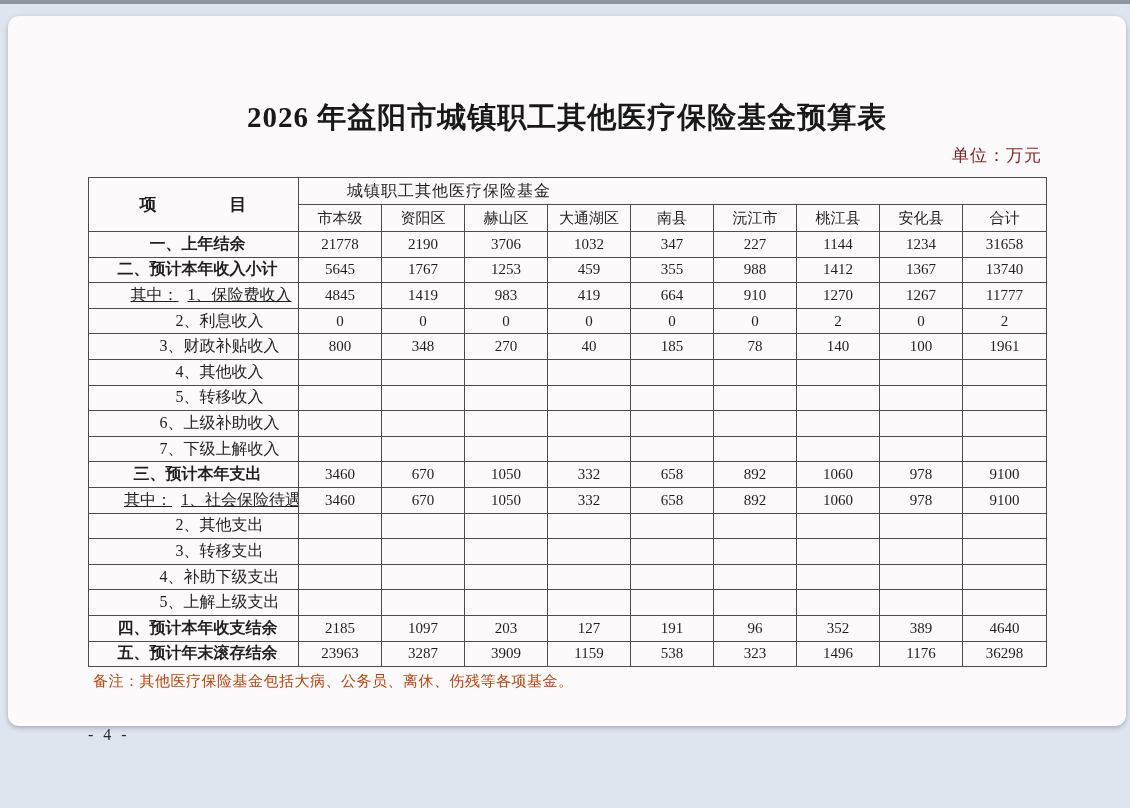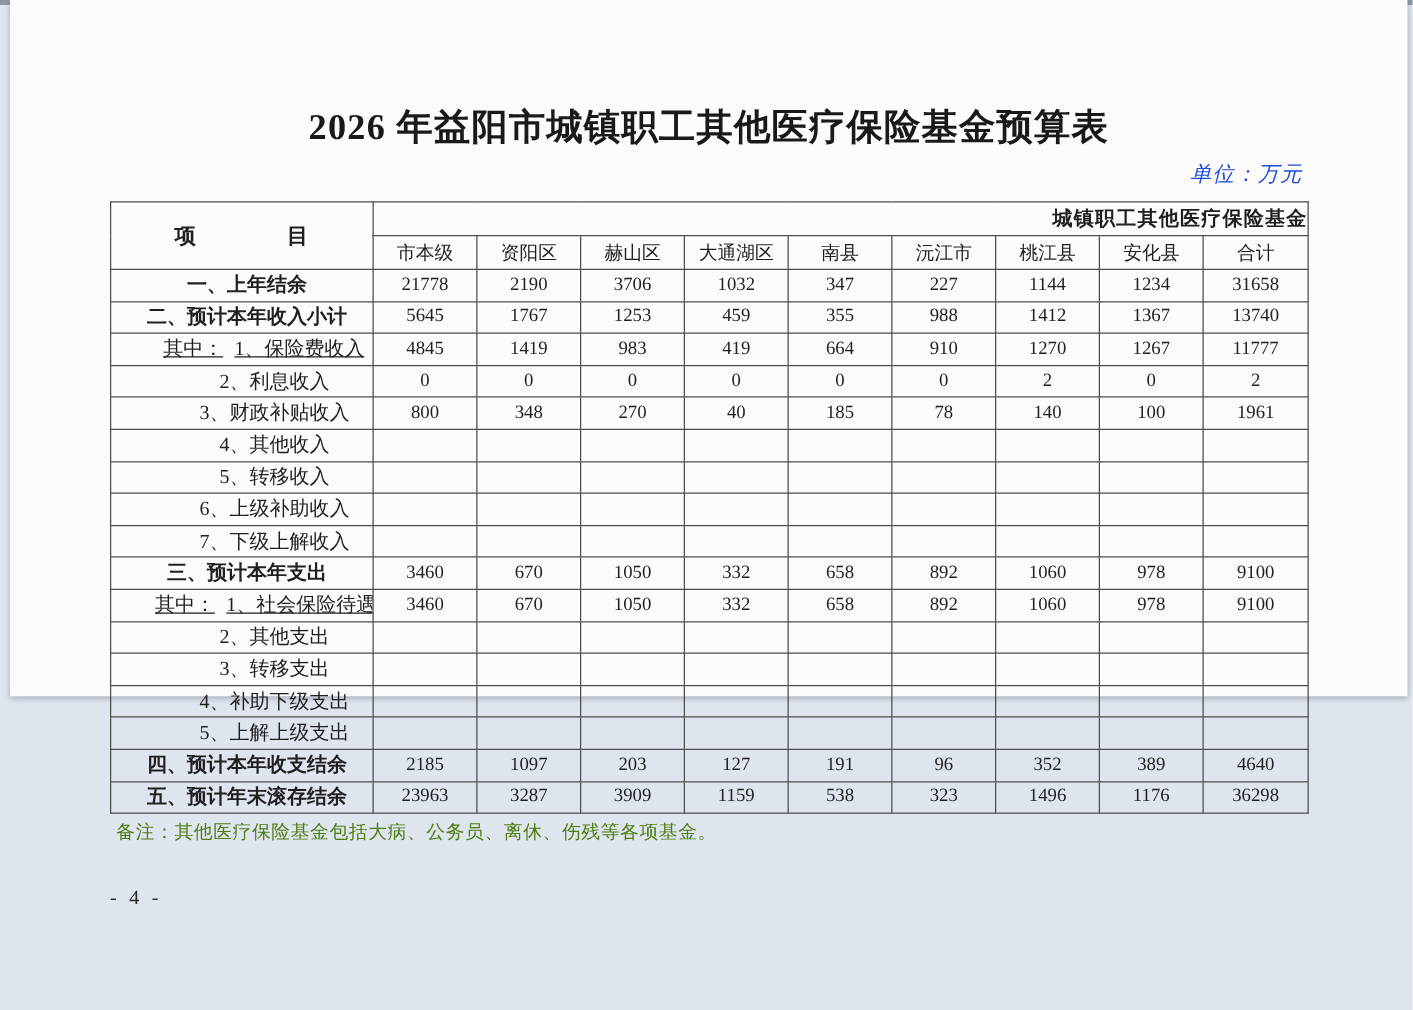--- a/index.html
+++ b/index.html
@@ -9,69 +9,70 @@
     background: #dfe5ee;
     position: relative;
     overflow: hidden;
     color: #1f1f1f;
   }
   .top-band {
     position: absolute; top: 0; left: 0; width: 1130px; height: 4px;
     background: #8e96a2;
   }
   .page {
-    position: absolute; left: 8px; top: 0; width: 1118px; height: 557px;
+    position: absolute; left: 8px; top: 16px; width: 1118px; height: 710px;
     background: #fcfafa;
     box-shadow: 0 2px 5px rgba(60,70,90,0.35);
+    border-radius: 11px;
   }
   .title {
     position: absolute; top: 82px; left: 0; width: 100%;
     text-align: center;
     font-size: 29px; font-weight: bold; letter-spacing: 1px;
     color: #191919;
   }
   .unit {
     position: absolute; top: 128px; right: 84px;
-    font-size: 17px; letter-spacing: 1px; color: #1d4ed8; font-style: italic;
+    font-size: 17px; letter-spacing: 1px; color: #7f1d1d;
   }
   .tablewrap { position: absolute; left: 80px; top: 161px; }
   table {
     border-collapse: collapse;
     table-layout: fixed;
     width: 958px;
     background: transparent;
   }
   th, td {
     border: 1px solid #4d4d4d;
     overflow: hidden;
     white-space: nowrap;
   }
   th.item-th {
     font-size: 17px; font-weight: bold; text-align: center;
     vertical-align: middle; letter-spacing: 1px;
   }
   th.group-th {
-    height: 27px; font-size: 16px; font-weight: bold;
-    text-align: right; vertical-align: middle; letter-spacing: 1px; padding-left: 48px;
+    height: 27px; font-size: 16px; font-weight: normal;
+    text-align: left; vertical-align: middle; letter-spacing: 1px; padding-left: 48px;
   }
   th.col-th {
     height: 27px; font-size: 15px; font-weight: normal;
     text-align: center; vertical-align: middle;
   }
   tbody td { height: 25.6px; font-size: 15px; vertical-align: middle; }
   td.label-td { font-size: 16px; text-align: center; }
   td.label-td.bold { font-weight: bold; }
   td.label-td.indent0 { padding-left: 8px; }
   td.label-td.indent1 { padding-left: 35px; text-decoration: underline; }
   td.label-td.indent2 { padding-left: 52px; }
   td.label-td .prefix { margin-right: 9px; }
   td.val-td { text-align: center; }
   .note {
     position: absolute; left: 85px; top: 656px;
-    font-size: 15px; color: #4d7c0f; letter-spacing: 0.5px; text-align: center;
+    font-size: 15px; color: #c2410c; letter-spacing: 0.5px; text-align: center;
   }
   .pagenum {
     position: absolute; left: 80px; top: 710px;
     font-size: 16px; letter-spacing: 3px; color: #2a2a2a;
   }
 </style>
 </head>
 <body>
 
 <div class="top-band"></div>

